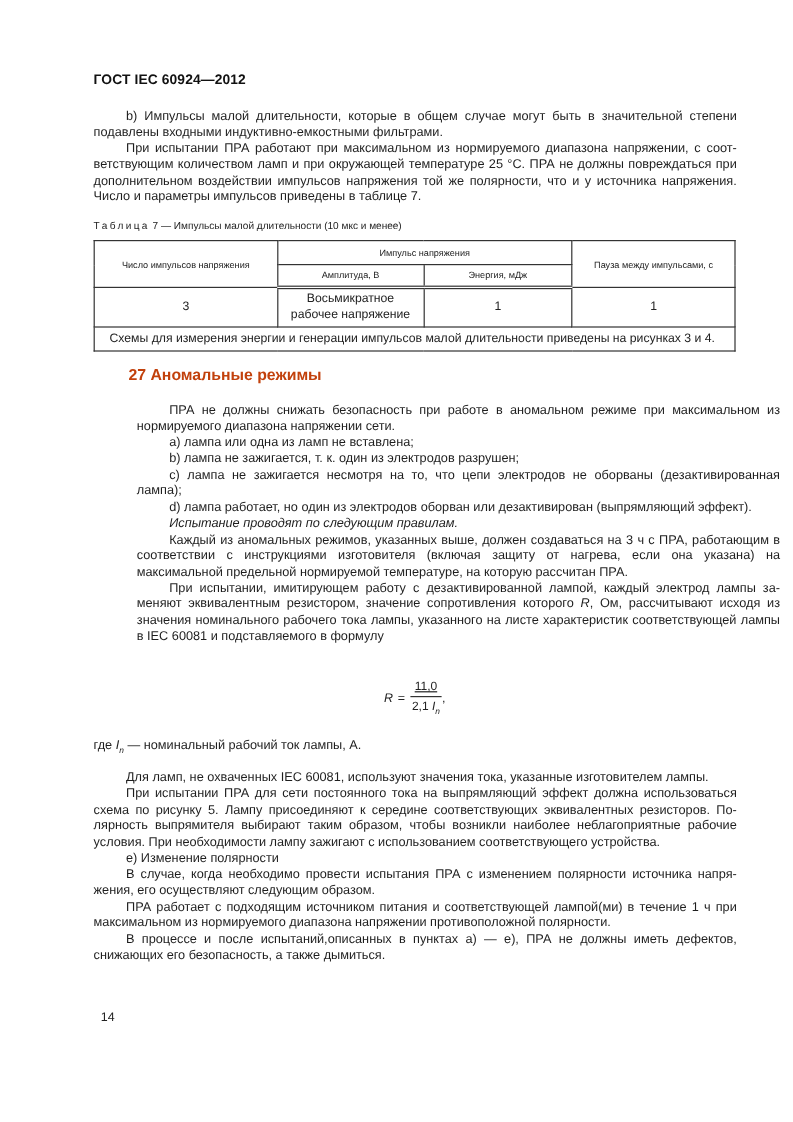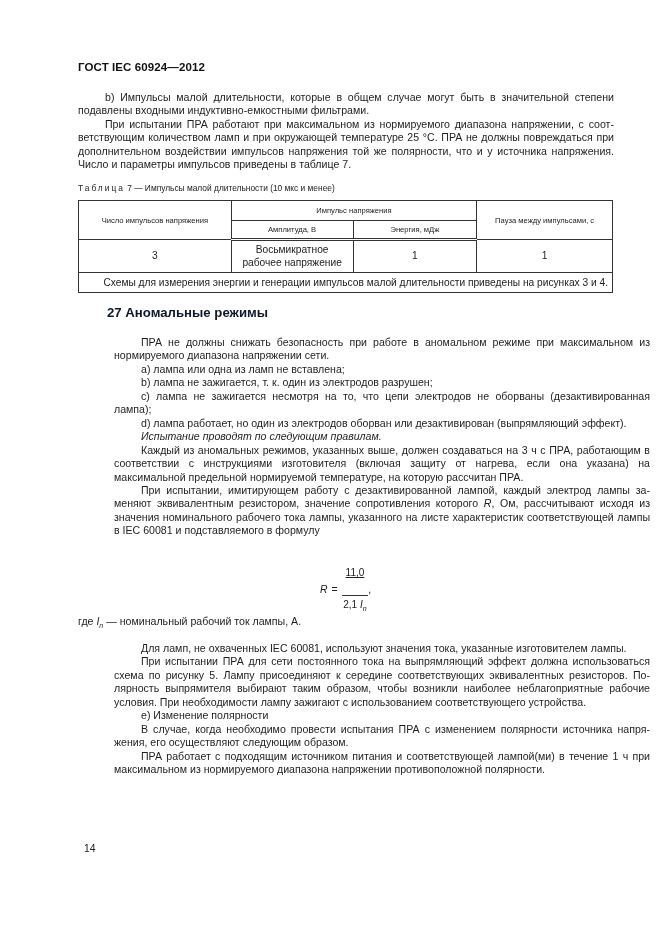--- a/index.html
+++ b/index.html
@@ -80,56 +80,56 @@
     table.t7 th.h-sub { height: 17px; }
     table.t7 tr.head-last td, table.t7 tr.head-last th { border-bottom: 3px double #333; }
     table.t7 .body-cell {
       font-size: 10.2px;
       line-height: 12.5px;
       height: 31px;
     }
     table.t7 .note-cell {
       font-size: 10.2px;
       height: 19px;
-      text-align: right;
+      text-align: center;
       padding-right: 4px;
     }
     .col1 { width: 153px; }
     .col2 { width: 122px; }
     .col3 { width: 124px; }
     .col4 { width: 136px; }
 
     .heading {
       position: absolute;
       top: 305px;
       left: 29px;
       font-size: 13.2px;
       font-weight: bold;
-      color: #0f172a;
+      color: #c2410c;
     }
     .sec2 { top: 336px; margin-left: 36px; }
 
     .formula {
       position: absolute;
       top: 567px;
       left: 242px;
       font-size: 10.4px;
       color: #222;
       display: flex;
       align-items: center;
     }
     .formula .lhs { font-style: italic; margin-right: 4px; }
     .formula .eq { margin-right: 4px; }
     .frac {
       display: inline-flex;
       flex-direction: column;
       align-items: center;
     }
     .frac .num {
-      padding: 0 4px 17px 4px;
+      padding: 0 4px 2px 4px;
       border-bottom: 1px solid #333;
       font-size: 10px;
       text-decoration: underline;
     }
     .frac .den {
       padding-top: 3px;
       font-size: 10px;
     }
     .frac .den i { font-style: italic; }
     .frac .den sub { font-size: 7px; font-style: italic; }
@@ -137,21 +137,21 @@
     .where {
       position: absolute;
       top: 615px;
       left: 0;
       font-size: 10.6px;
       color: #1e1e1e;
     }
     .where i { font-style: italic; }
     .where sub { font-size: 7px; font-style: italic; }
 
-    .sec3 { top: 642px; margin-left: 36px; }
+    .sec3 { top: 642px; }
 
     .page-number {
       position: absolute;
       top: 843px;
       left: 6px;
       font-size: 10.4px;
       color: #222;
     }
   </style>
 </head>
@@ -224,16 +224,17 @@
   </div>
 
   <div class="where"><span>где </span><i>I</i><sub>n</sub><span> — номинальный рабочий ток лампы, А.</span></div>
 
   <div class="flow sec3">
     <p>Для ламп, не охваченных IEC 60081, используют значения тока, указанные изготовителем лампы.</p>
     <p>При испытании ПРА для сети постоянного тока на выпрямляющий эффект должна использоваться схема по рисунку 5. Лампу присоединяют к середине соответствующих эквивалентных резисторов. По­лярность выпрямителя выбирают таким образом, чтобы возникли наиболее неблагоприятные рабочие условия. При необходимости лампу зажигают с использованием соответствующего устройства.</p>
     <p>e)  Изменение полярности</p>
     <p>В случае, когда необходимо провести испытания ПРА с изменением полярности источника напря­жения, его осуществляют следующим образом.</p>
     <p>ПРА работает с подходящим источником питания и соответствующей лампой(ми) в течение 1 ч при максимальном из нормируемого диапазона напряжении противоположной полярности.</p>
+    <p>В процессе и после испытаний,описанных в пунктах а) — е), ПРА не должны иметь дефектов, снижающих его безопасность, а также дымиться.</p>
   </div>
 
   <div class="page-number">14</div>
 </div>
 
 </body></html>

